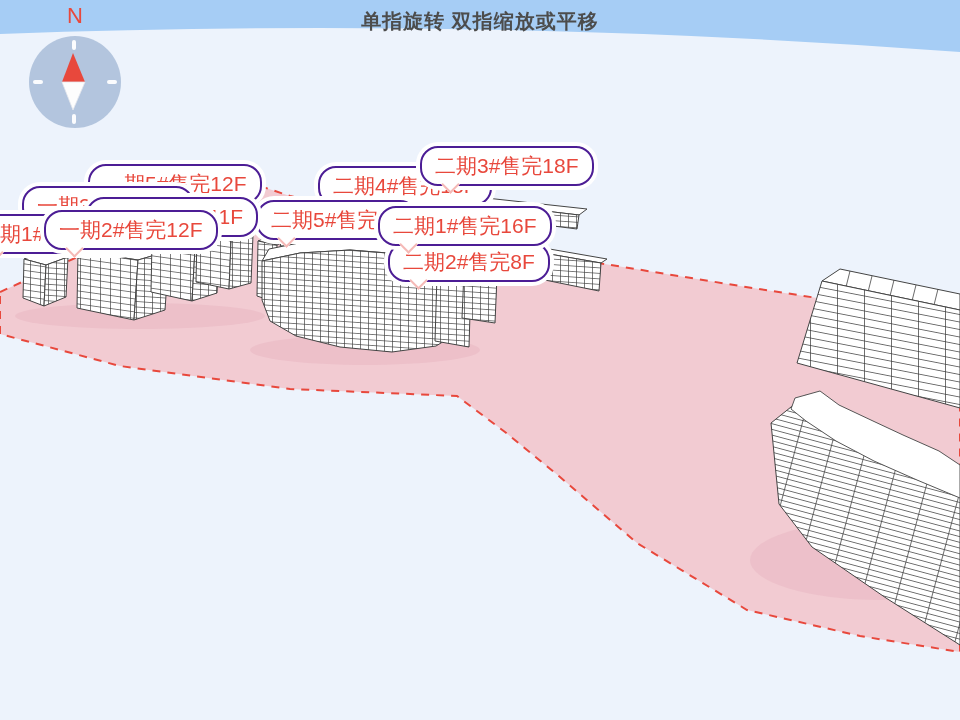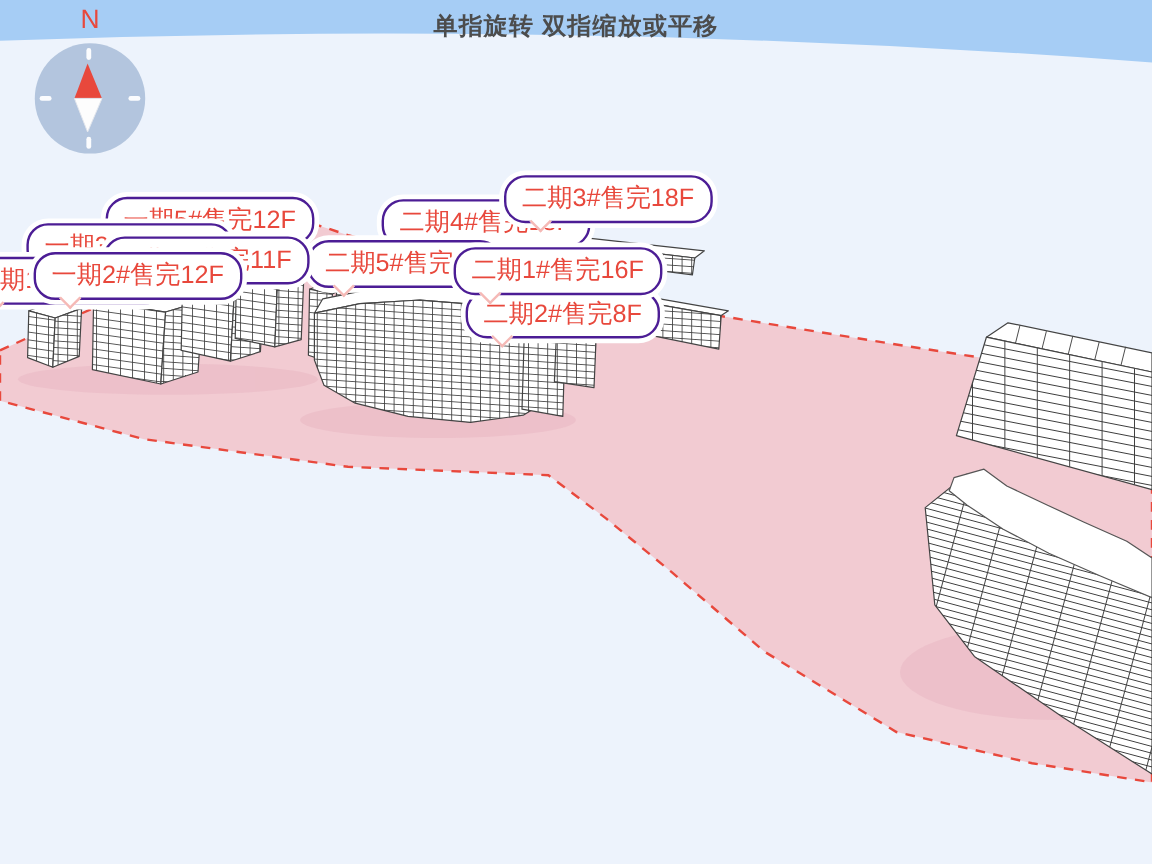--- a/index.html
+++ b/index.html
@@ -155,19 +155,19 @@
   <svg width="92" height="92" style="position:absolute;inset:0">
     <polygon points="44,17 33,46 56,46" fill="#e8483c"></polygon>
     <polygon points="33,46 56,46 44,74" fill="#fdfdfd" stroke="#e3e6ec" stroke-width="0.8"></polygon>
   </svg>
 </div>
 
 <div class="bubble" style="left:88px;top:164px;z-index:5">一期5#售完12F</div>
 <div class="bubble" style="left:22px;top:186px;z-index:6">一期3#售完11F</div>
 <div class="bubble" style="left:86px;top:197px;z-index:7">一期4#售完11F</div>
 <div class="bubble" style="left:-36px;top:214px;z-index:8">一期1#售完12F</div>
-<div class="bubble" style="left:28px;top:210px;z-index:9">一期2#售完12F</div>
+<div class="bubble" style="left:44px;top:210px;z-index:9">一期2#售完12F</div>
 
 <div class="bubble" style="left:318px;top:166px;z-index:5">二期4#售完18F</div>
 <div class="bubble" style="left:420px;top:146px;z-index:6">二期3#售完18F</div>
 <div class="bubble" style="left:256px;top:200px;z-index:6">二期5#售完7F</div>
 <div class="bubble" style="left:388px;top:242px;z-index:7">二期2#售完8F</div>
 <div class="bubble" style="left:378px;top:206px;z-index:8">二期1#售完16F</div>
 
 </body></html>

